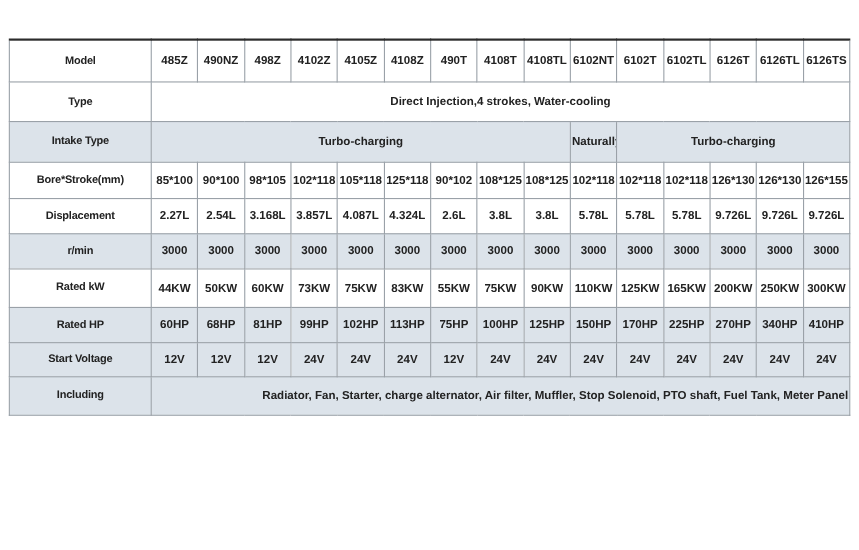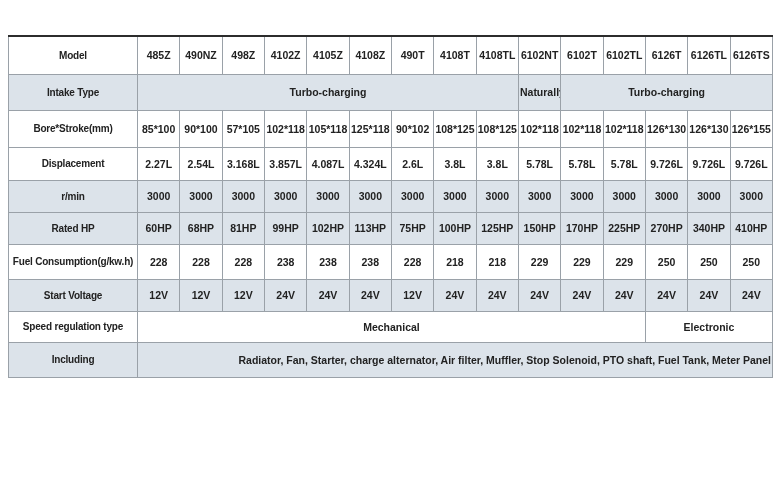--- a/index.html
+++ b/index.html
@@ -88,31 +88,35 @@
           <td>490T</td>
           <td>4108T</td>
           <td>4108TL</td>
           <td>6102NT</td>
           <td>6102T</td>
           <td>6102TL</td>
           <td>6126T</td>
           <td>6126TL</td>
           <td>6126TS</td>
         </tr>
+        <tr>
+          <td class="label">Type</td>
+          <td colspan="15">Direct Injection,4 strokes, Water-cooling</td>
+        </tr>
         <tr class="shaded">
           <td class="label">Intake Type</td>
           <td colspan="9">Turbo-charging</td>
           <td colspan="1">Naturally</td>
           <td colspan="5">Turbo-charging</td>
         </tr>
         <tr>
           <td class="label">Bore*Stroke(mm)</td>
           <td>85*100</td>
           <td>90*100</td>
-          <td>57*105</td>
+          <td>98*105</td>
           <td>102*118</td>
           <td>105*118</td>
           <td>125*118</td>
           <td>90*102</td>
           <td>108*125</td>
           <td>108*125</td>
           <td>102*118</td>
           <td>102*118</td>
           <td>102*118</td>
           <td>126*130</td>
@@ -148,78 +152,73 @@
           <td>3000</td>
           <td>3000</td>
           <td>3000</td>
           <td>3000</td>
           <td>3000</td>
           <td>3000</td>
           <td>3000</td>
           <td>3000</td>
           <td>3000</td>
         </tr>
+        <tr>
+          <td class="label">Rated kW</td>
+          <td>44KW</td>
+          <td>50KW</td>
+          <td>60KW</td>
+          <td>73KW</td>
+          <td>75KW</td>
+          <td>83KW</td>
+          <td>55KW</td>
+          <td>75KW</td>
+          <td>90KW</td>
+          <td>110KW</td>
+          <td>125KW</td>
+          <td>165KW</td>
+          <td>200KW</td>
+          <td>250KW</td>
+          <td>300KW</td>
+        </tr>
         <tr class="shaded">
           <td class="label">Rated HP</td>
           <td>60HP</td>
           <td>68HP</td>
           <td>81HP</td>
           <td>99HP</td>
           <td>102HP</td>
           <td>113HP</td>
           <td>75HP</td>
           <td>100HP</td>
           <td>125HP</td>
           <td>150HP</td>
           <td>170HP</td>
           <td>225HP</td>
           <td>270HP</td>
           <td>340HP</td>
           <td>410HP</td>
         </tr>
-        <tr>
-          <td class="label">Fuel Consumption(g/kw.h)</td>
-          <td>228</td>
-          <td>228</td>
-          <td>228</td>
-          <td>238</td>
-          <td>238</td>
-          <td>238</td>
-          <td>228</td>
-          <td>218</td>
-          <td>218</td>
-          <td>229</td>
-          <td>229</td>
-          <td>229</td>
-          <td>250</td>
-          <td>250</td>
-          <td>250</td>
-        </tr>
         <tr class="shaded">
           <td class="label">Start Voltage</td>
           <td>12V</td>
           <td>12V</td>
           <td>12V</td>
           <td>24V</td>
           <td>24V</td>
           <td>24V</td>
           <td>12V</td>
           <td>24V</td>
           <td>24V</td>
           <td>24V</td>
           <td>24V</td>
           <td>24V</td>
           <td>24V</td>
           <td>24V</td>
           <td>24V</td>
-        </tr>
-        <tr>
-          <td class="label">Speed regulation type</td>
-          <td colspan="12">Mechanical</td>
-          <td colspan="3">Electronic</td>
         </tr>
         <tr class="shaded">
           <td class="label">Including</td>
           <td colspan="15" class="left">Radiator, Fan, Starter, charge alternator, Air filter, Muffler, Stop Solenoid, PTO shaft, Fuel Tank, Meter Panel</td>
         </tr>
       </tbody>
   </table>
 </div>
 
 </body></html>

